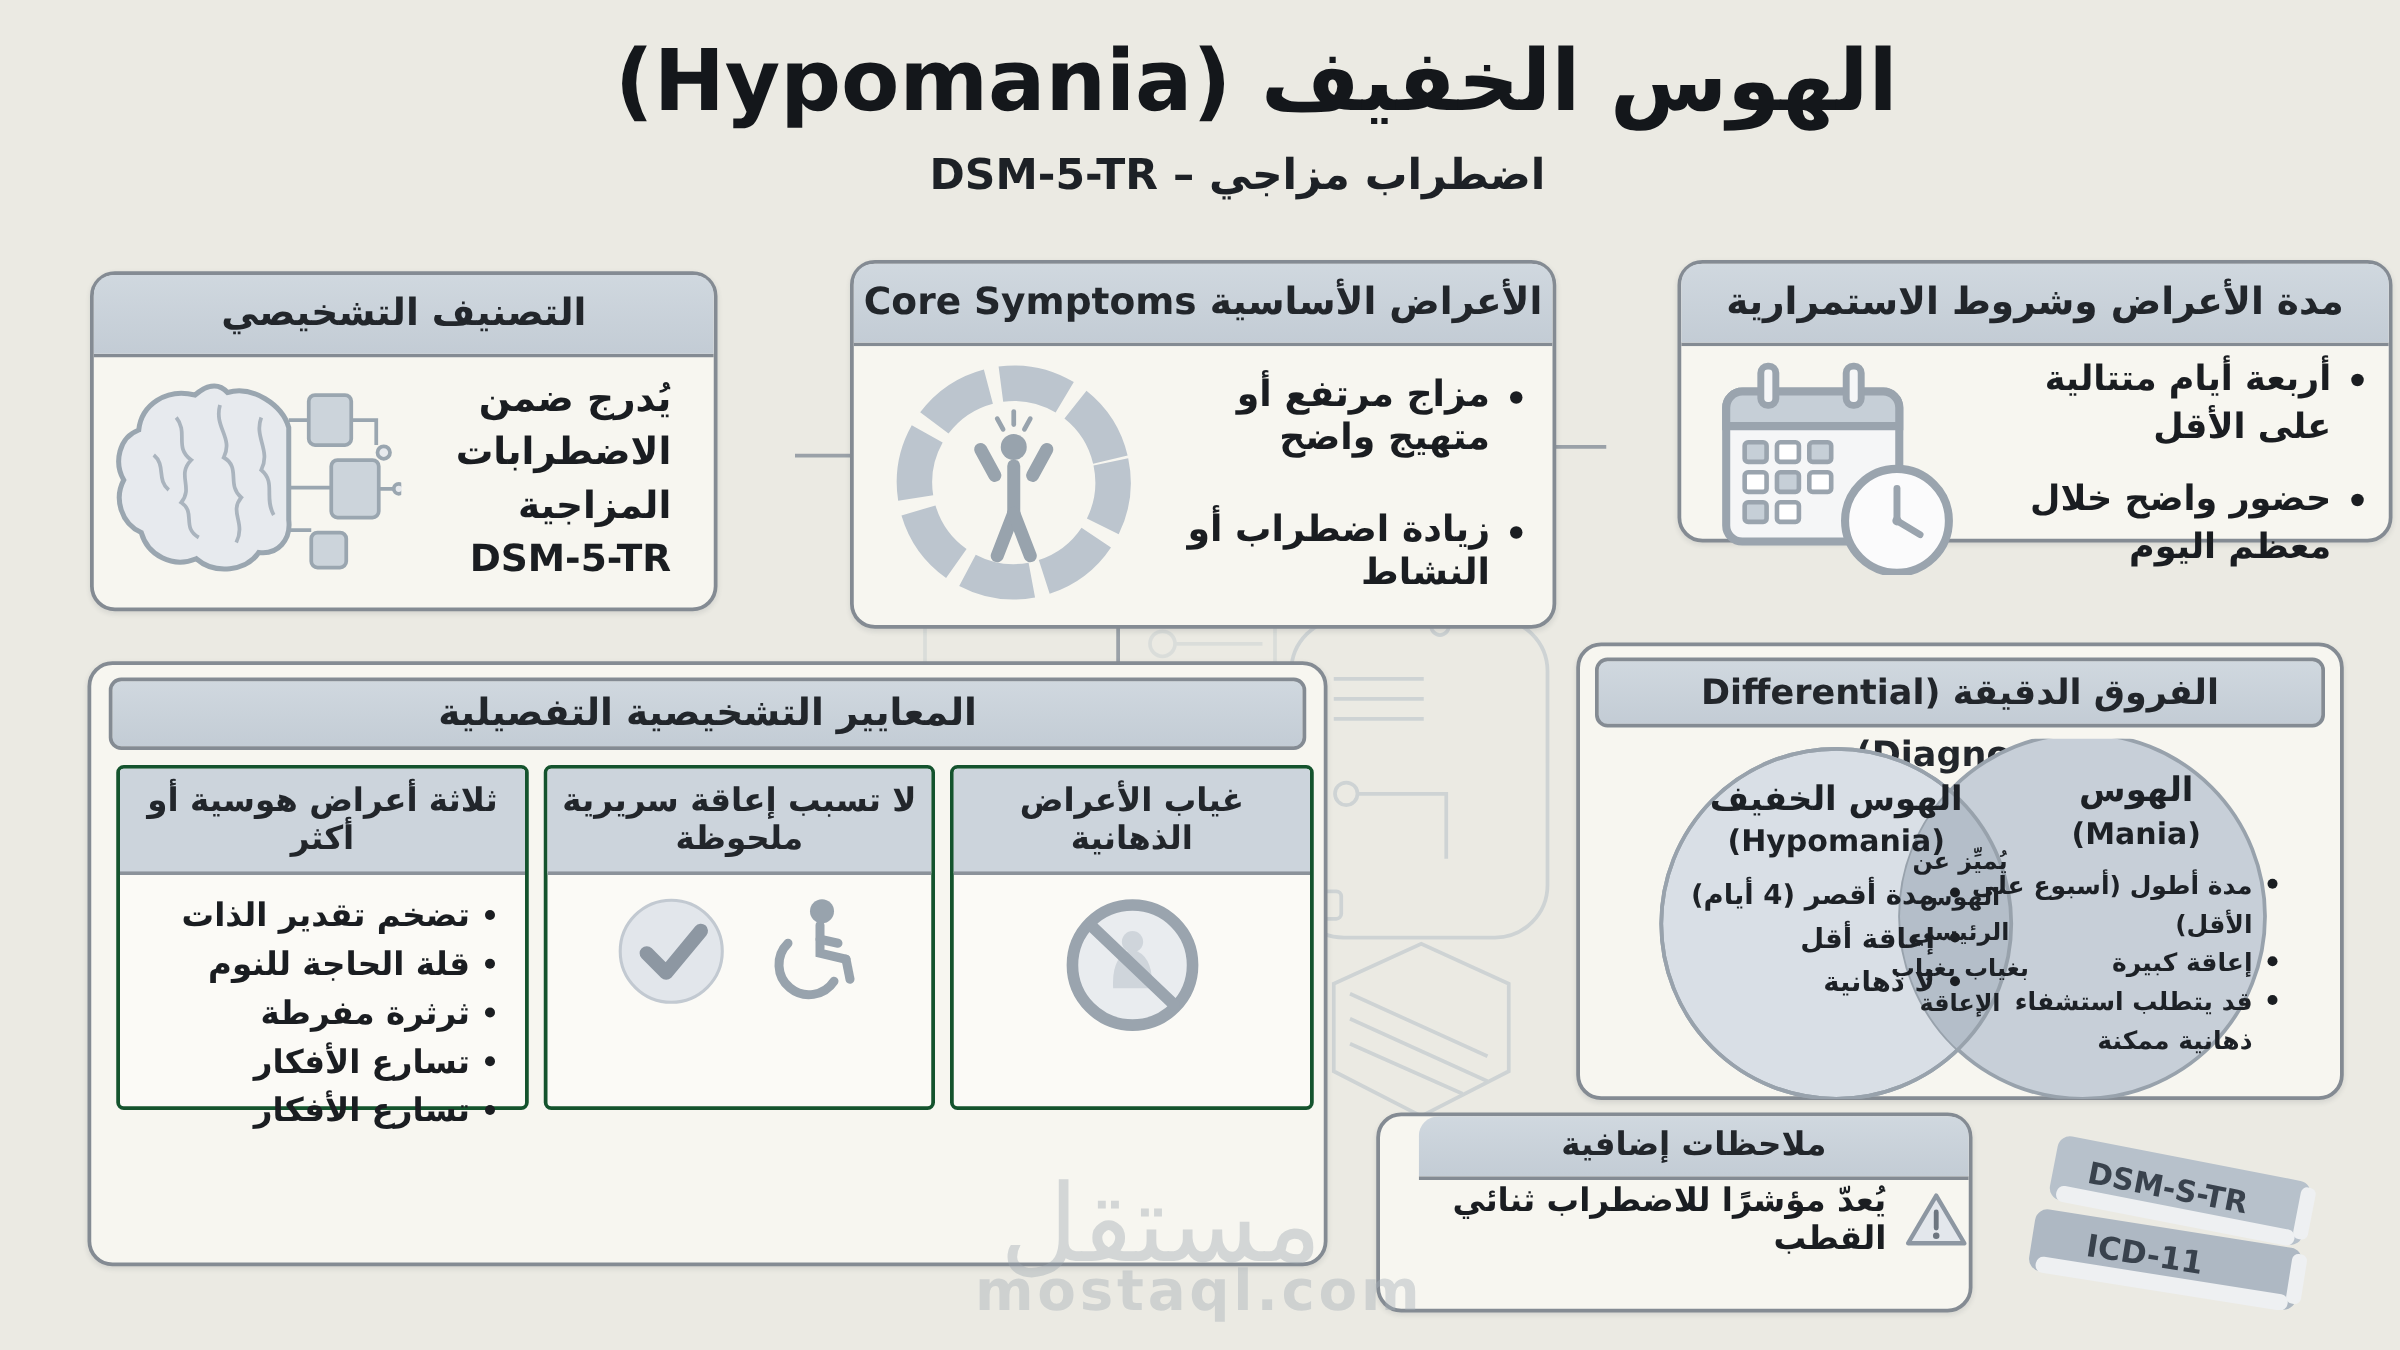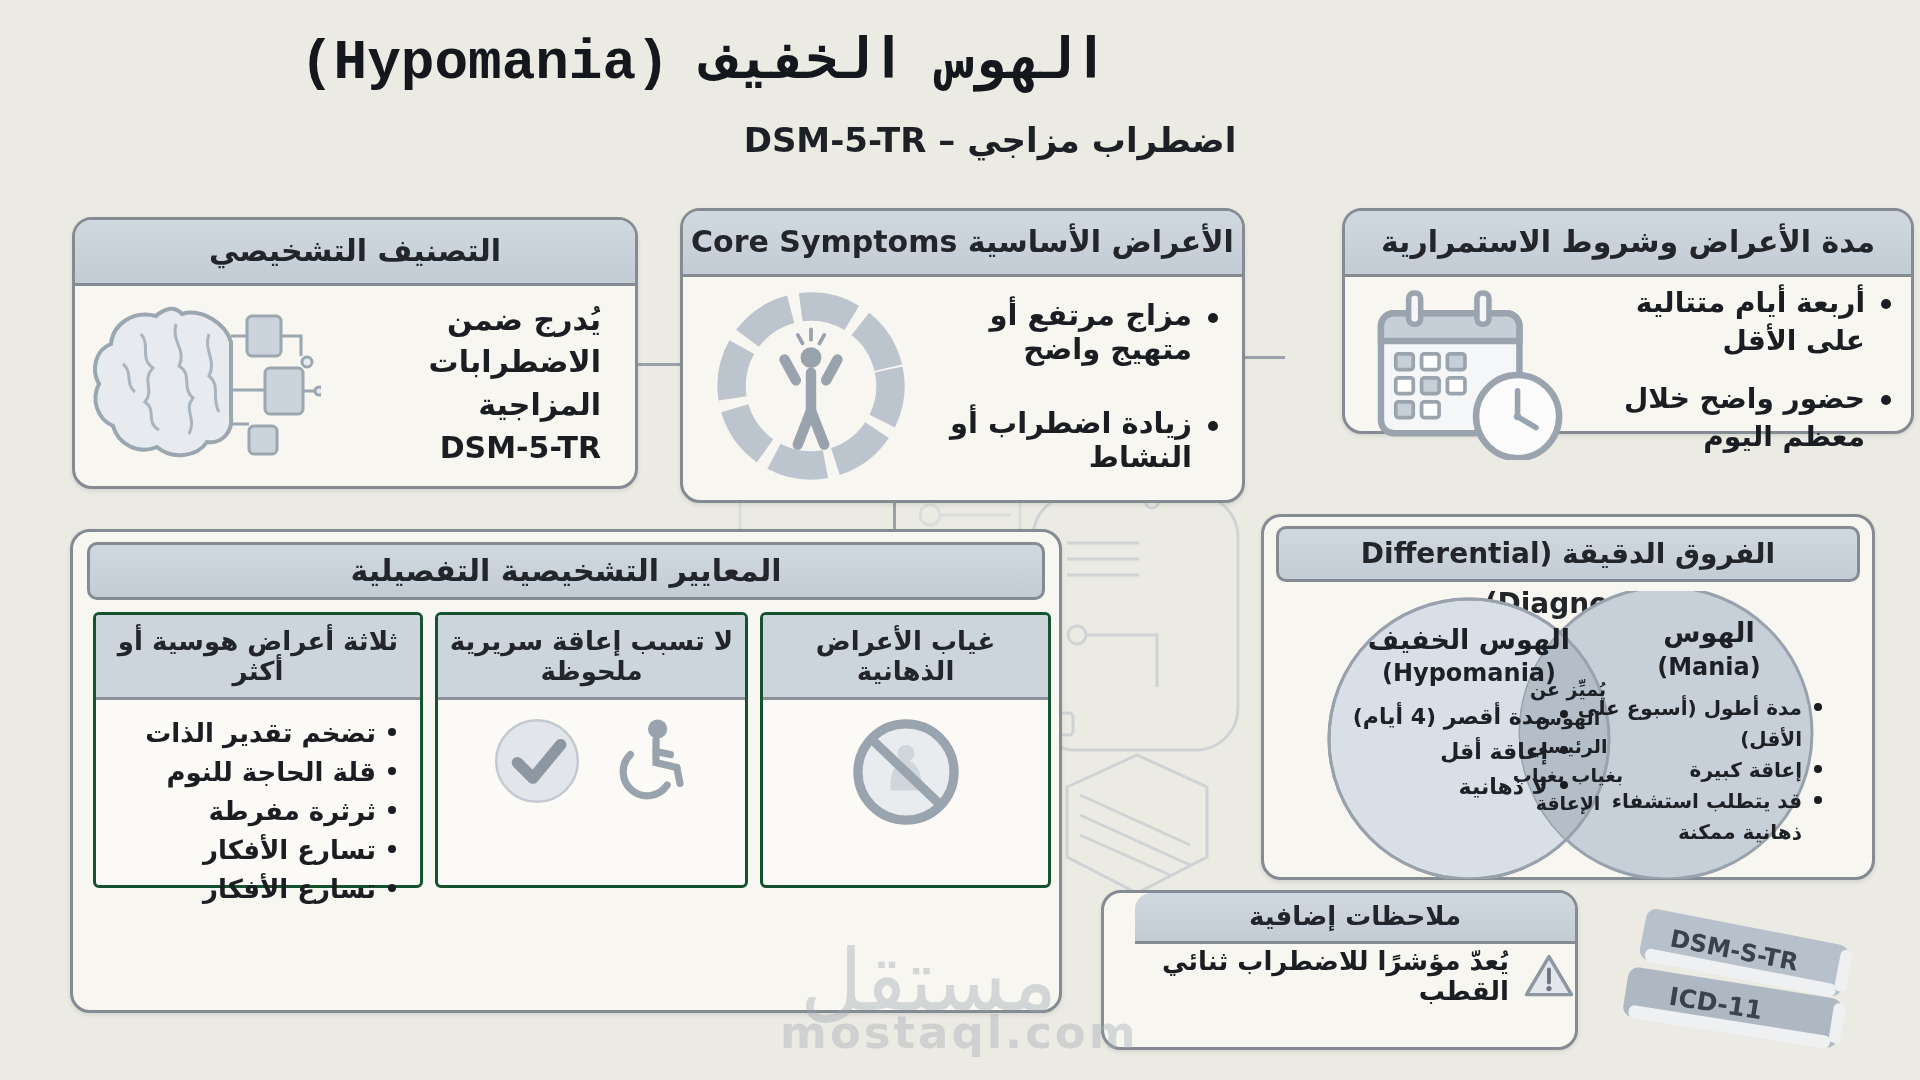--- a/index.html
+++ b/index.html
@@ -50,31 +50,31 @@
     content:""; position:absolute; right:4px; top:.52em;
     width:10px; height:10px; border-radius:50%; background:#1a1d21;
   }
   .blist.small li { padding-right:24px; }
   .blist.small li::before { width:8px; height:8px; }
   .blist.nodot-last li:last-child::before { display:none; }
 
   
   .main-title {
     position:absolute; left:300px; top:26px; width:1410px;
-    text-align:left; font-size:56px; font-weight:700; color:#14171b;
-    direction:rtl; z-index:3;font-family:Liberation Mono, monospace;
+    text-align:center; font-size:68px; font-weight:700; color:#14171b;
+    direction:rtl; z-index:3;
   }
   .main-subtitle {
     position:absolute; left:300px; top:120px; width:1380px;
     text-align:center; font-size:34px; font-weight:600; color:#1d2126;
     direction:rtl; z-index:3;
   }
 
   
-  .box-class { left:72px; top:217px; width:566px; height:272px; }
+  .box-class { left:72px; top:217px; width:502px; height:272px; }
   .box-class .content { height:196px; padding:6px 10px 6px 6px; }
   .class-text {
     flex:1; direction:rtl; text-align:right; padding-left:8px; padding-right:24px;
     font-size:30px; font-weight:700; line-height:1.42;
   }
 
   
   .box-core { left:680px; top:208px; width:565px; height:295px; }
   .box-core .content { height:218px; padding:4px 14px 4px 14px; }
   .box-core .blist { flex:1; font-size:29px; display:flex; flex-direction:column; gap:40px; padding-right:6px; }

